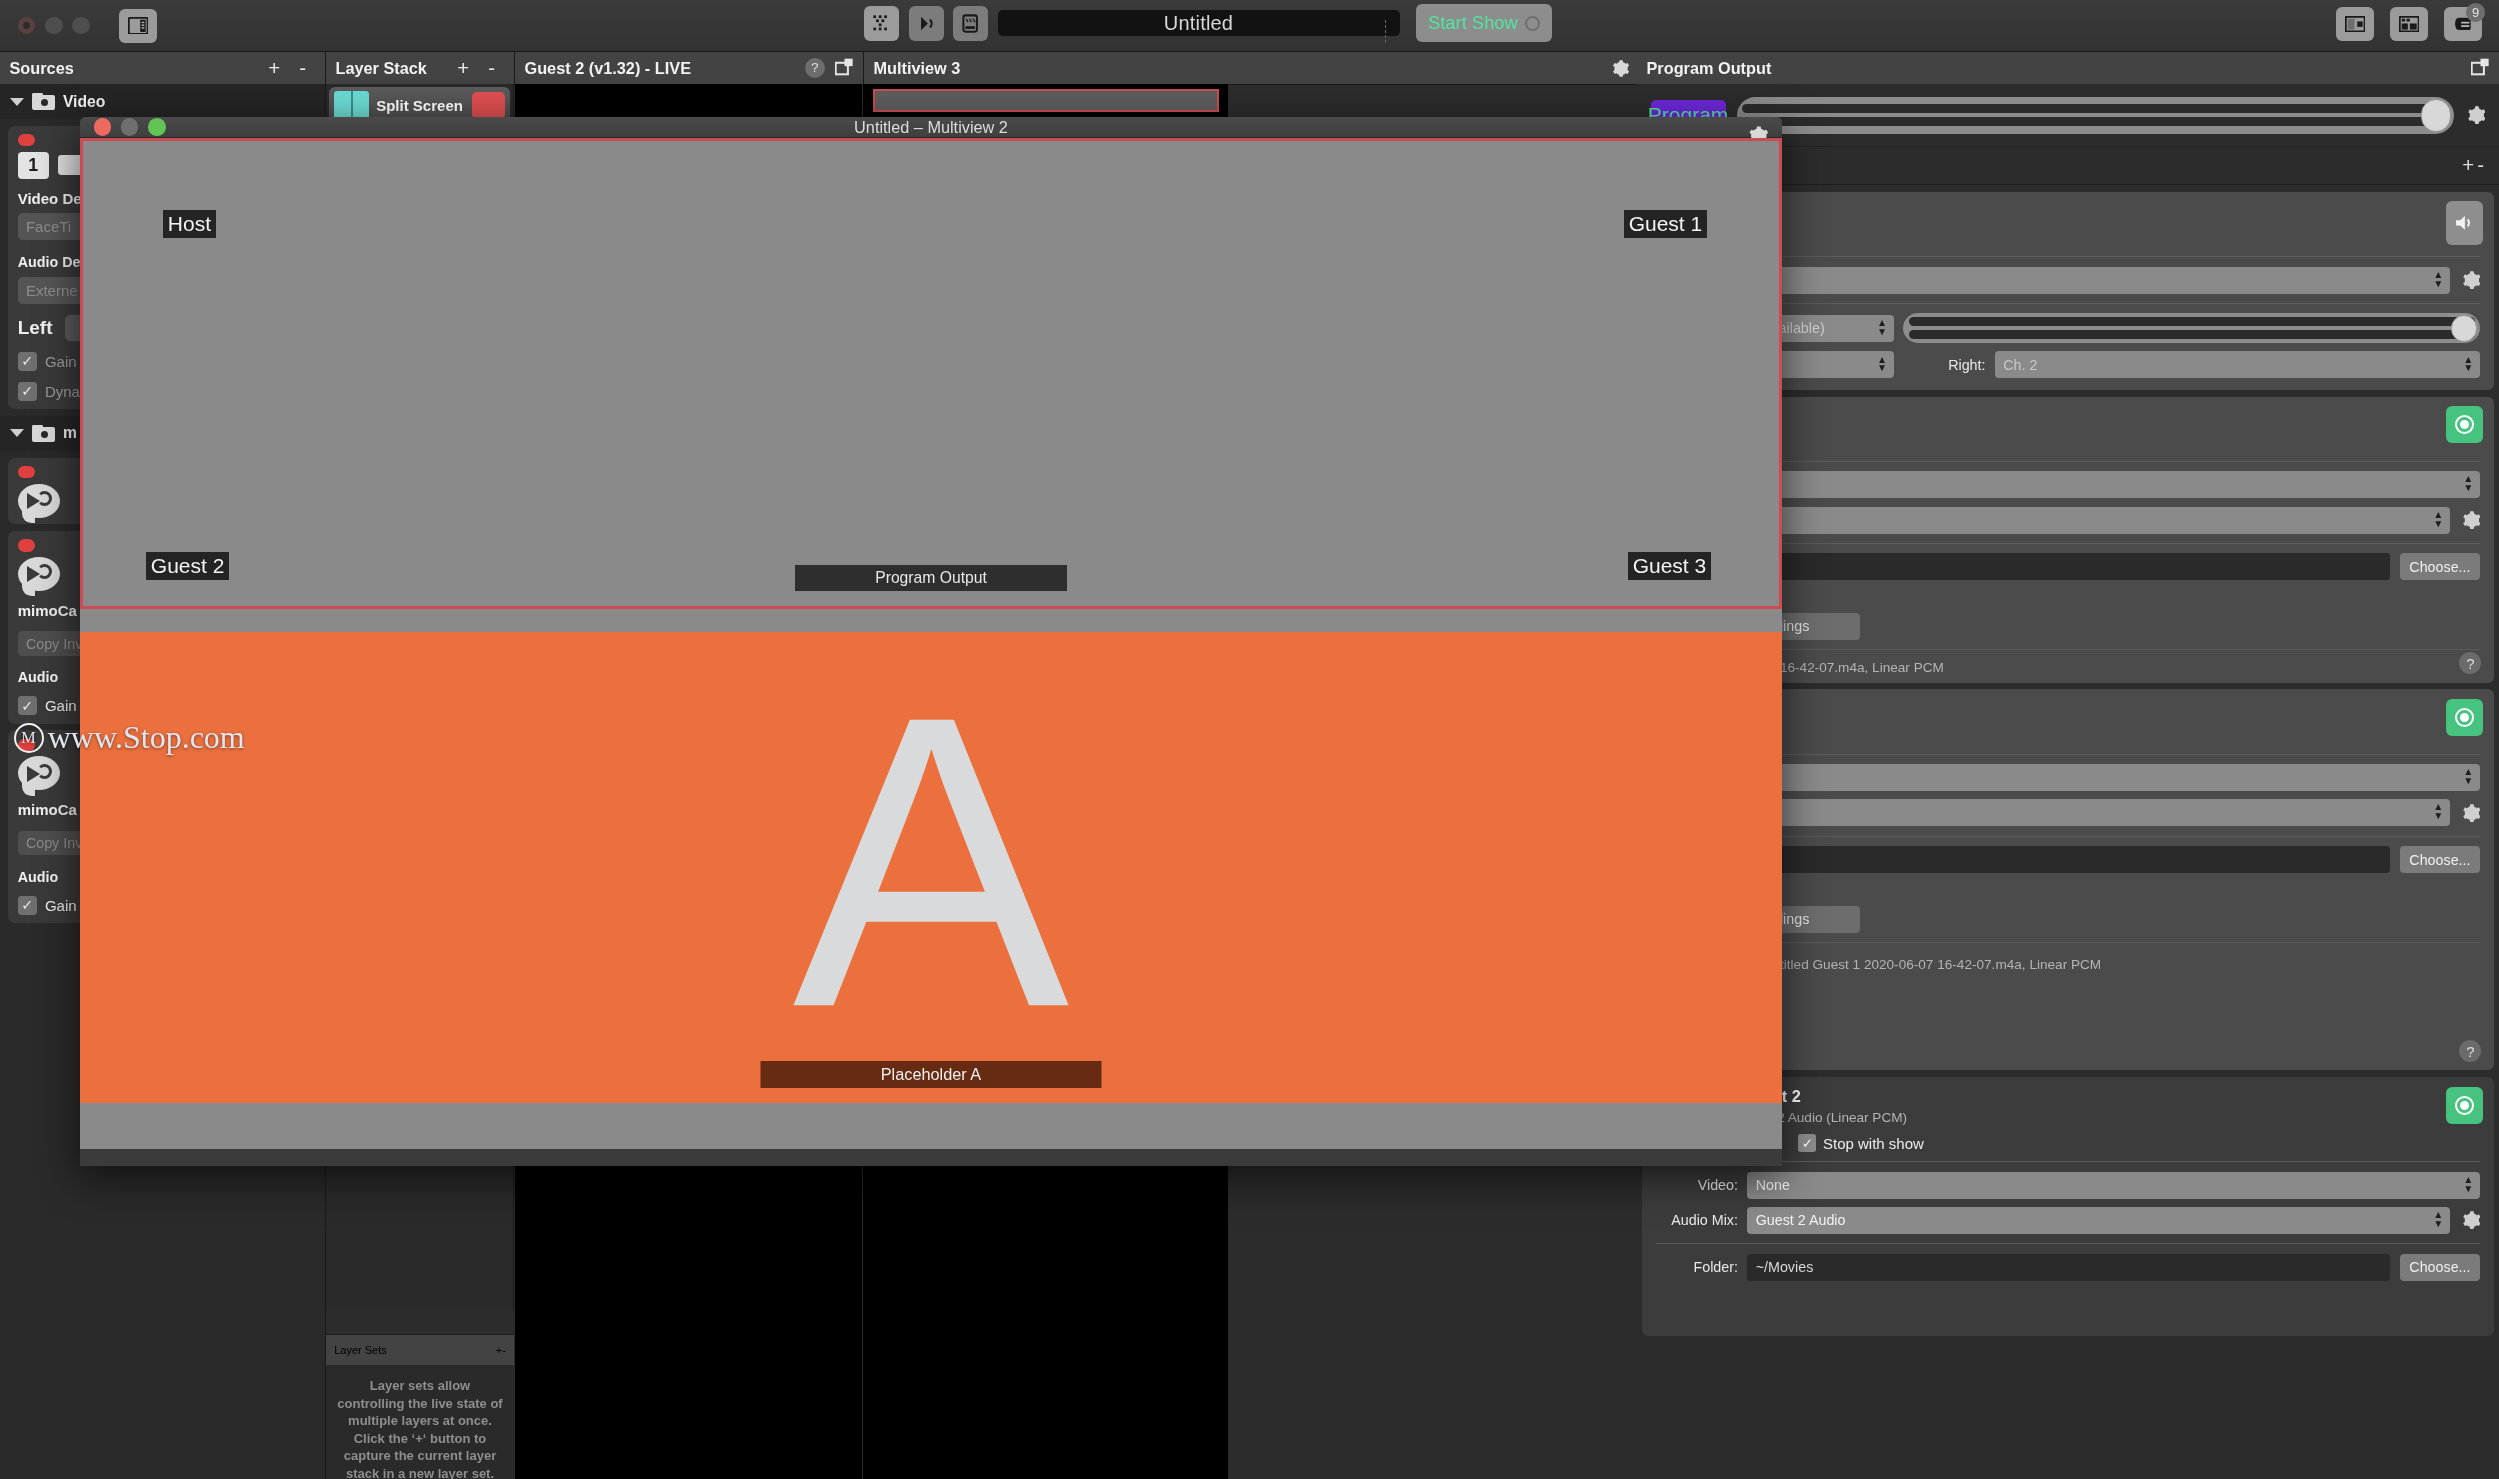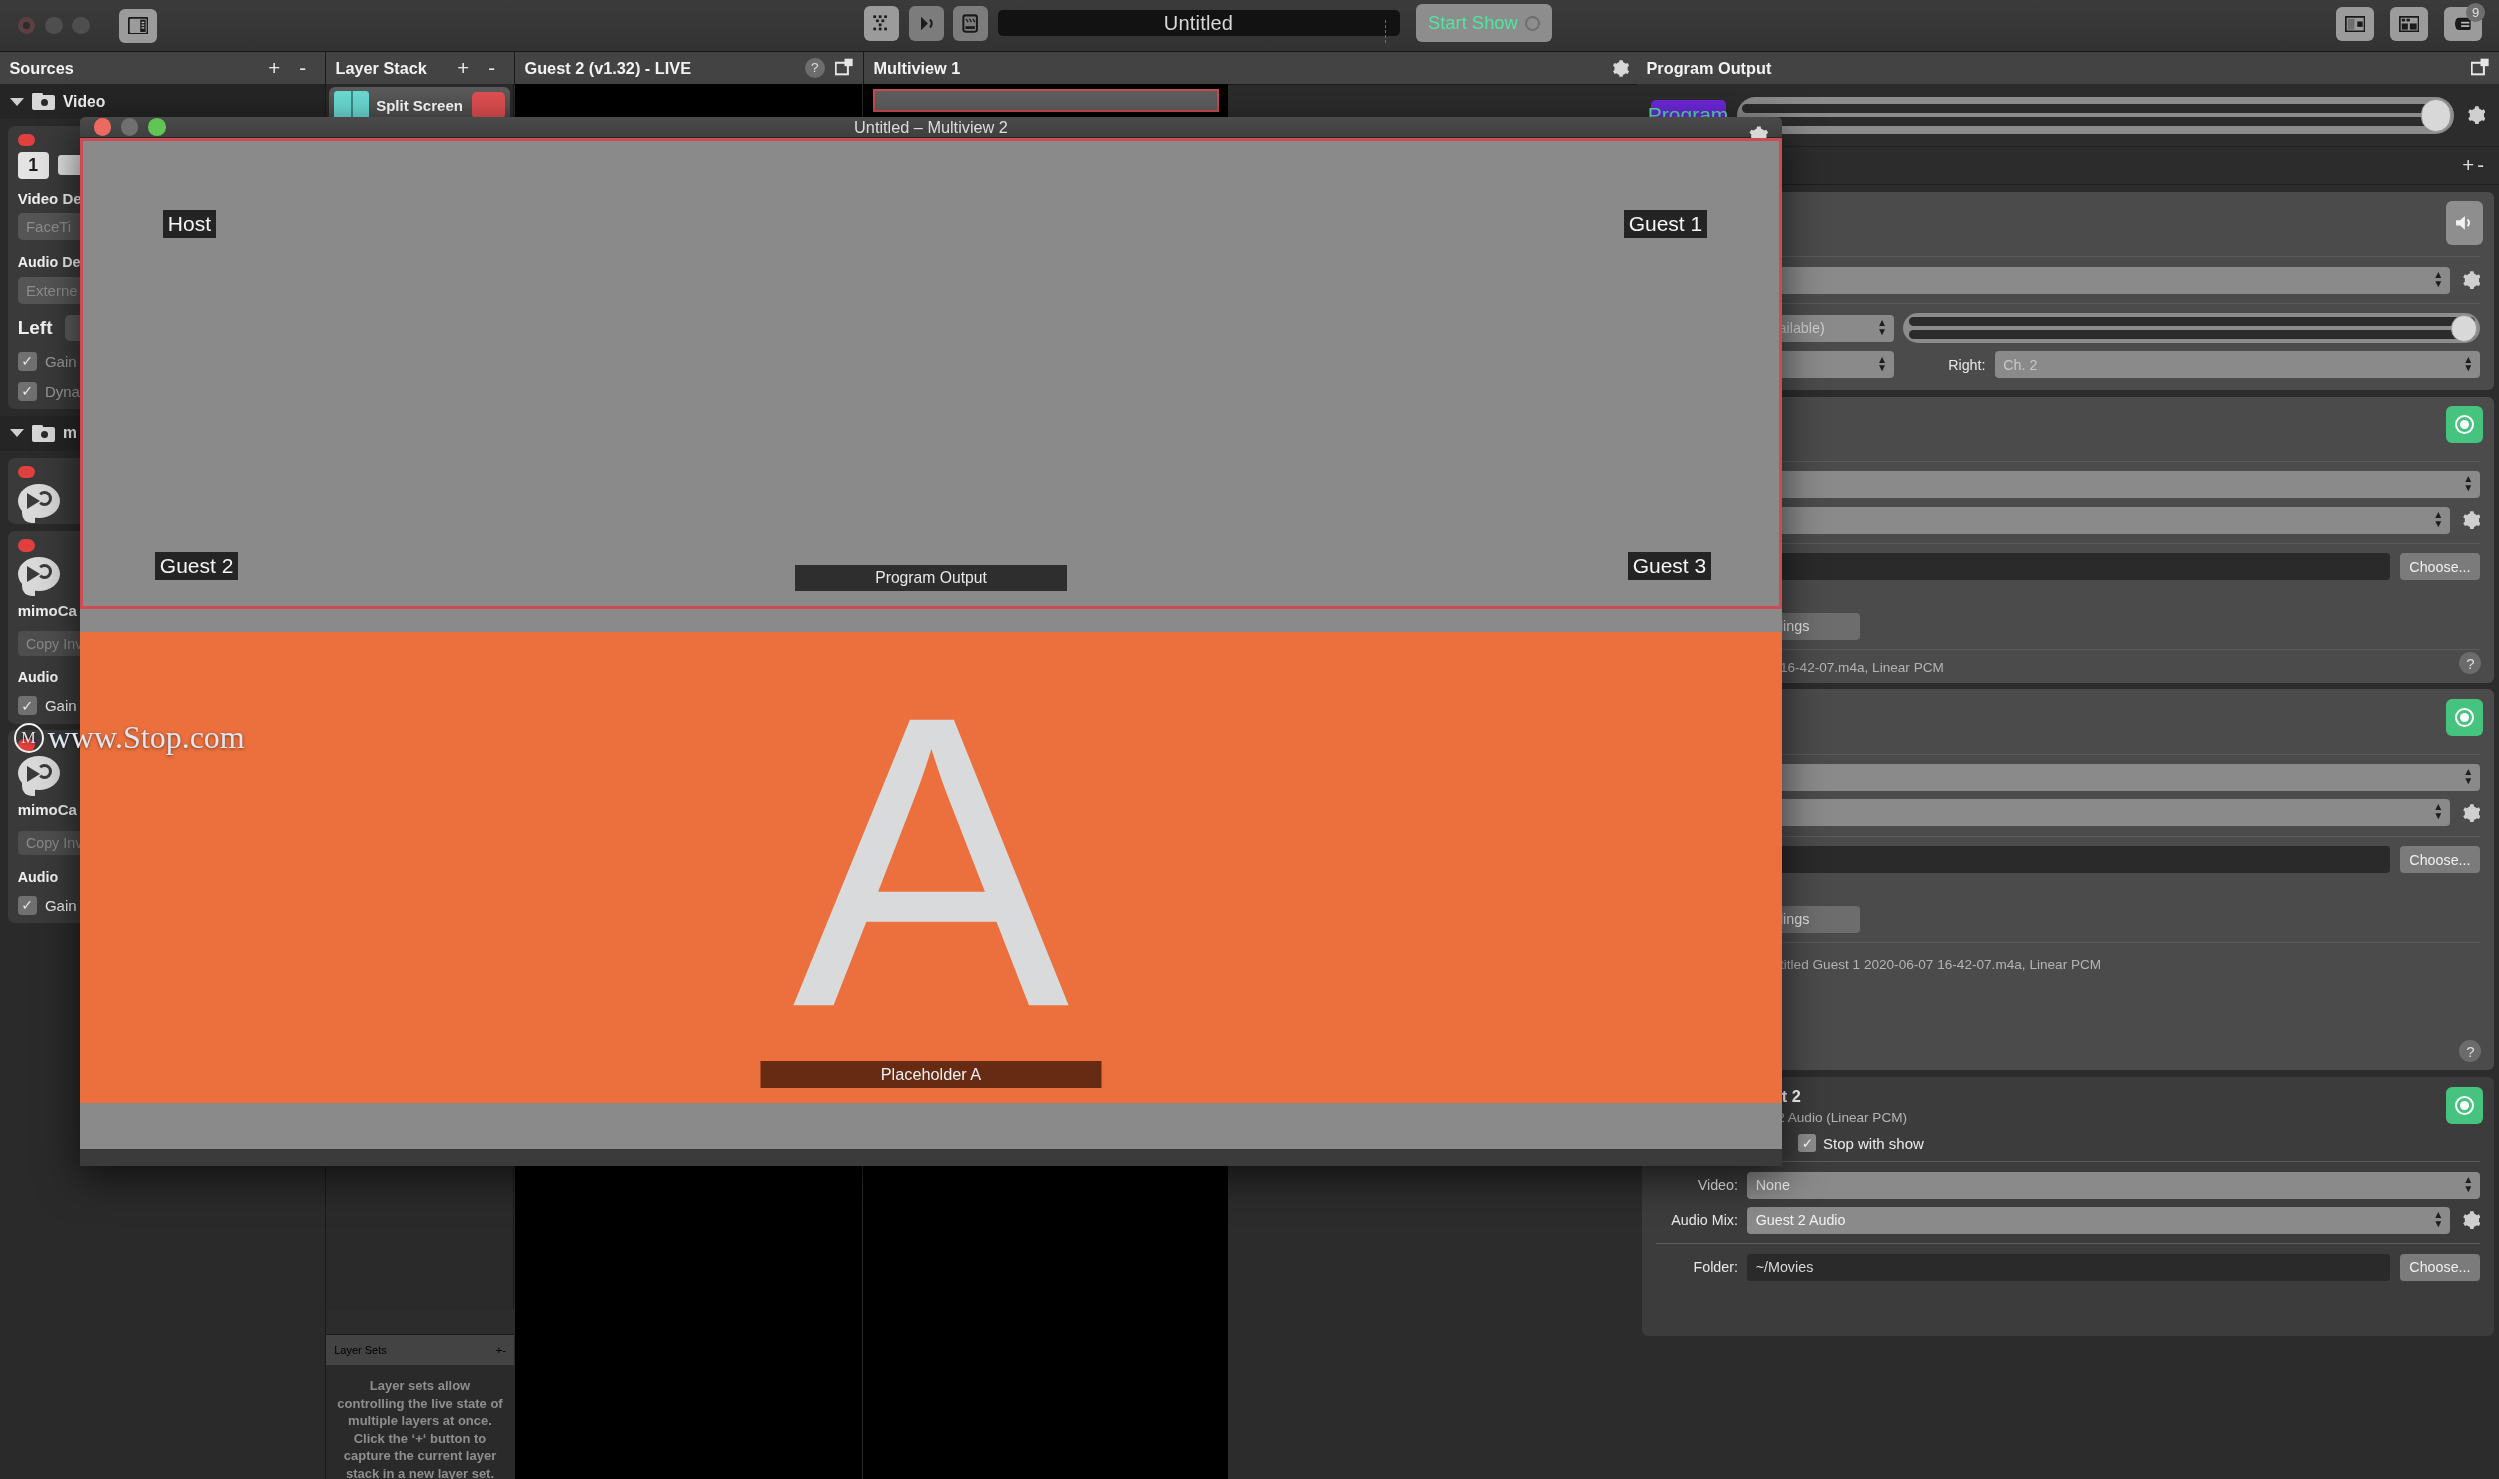--- a/index.html
+++ b/index.html
@@ -345,21 +345,21 @@
   .cell-cap.a { background: rgba(70,26,10,.80); }
   .cell-cap.b { background: rgba(8,18,38,.80); }
   .cell-cap.c { background: rgba(6,36,28,.80); }
 
   .tag {
     position:absolute; background:#242424; color:#f4f4f4;
     font-size: 21px; padding: 2px 4.8px; white-space: nowrap;
   }
   .tag.host   { left: 80px; top: 69px; }
   .tag.g1     { right: 72px; top: 69px; }
-  .tag.g2     { left: 72px; bottom: 26px; }
+  .tag.g2     { left: 63px; bottom: 26px; }
   .tag.g3     { right: 68px; bottom: 26px; }
   .progcap {
     position:absolute; left: 50%; transform: translateX(-50%);
     bottom: 15px; width: 272px; height: 26px; background:#2e2e2e;
     color:#e8e8e8; font-size: 15.7px; display:flex; align-items:center;
     justify-content:center;
   }
 
   
   .watermark {
@@ -489,21 +489,21 @@
       </span>
       <span>
         <svg width="19" height="17.7" viewBox="0 0 28 26">
             <rect x="1" y="7" width="18" height="17" fill="none" stroke="#e6e6e6" stroke-width="3"></rect>
             <rect x="14" y="1" width="12" height="11" fill="#e6e6e6"></rect>
           </svg>
       </span>
     </div>
 
     <div class="phdr" style="left:864px; width:774px;">
-      <span class="ptitle">Multiview 1</span>
+      <span class="ptitle">Multiview 3</span>
       <span class="spacer"></span>
       <span class="gear">
         <svg width="19" height="19" viewBox="0 0 24 24">
             <path fill="#d8d8d8" d="M12 8a4 4 0 100 8 4 4 0 000-8zm10.4 4c0-.7-.1-1.3-.2-1.9l2-1.6-2-3.4-2.4 1a8 8 0 00-3.3-1.9L16 1.6H12l-.5 2.6A8 8 0 008.2 6.1l-2.4-1-2 3.4 2 1.6c-.1.6-.2 1.2-.2 1.9s.1 1.3.2 1.9l-2 1.6 2 3.4 2.4-1a8 8 0 003.3 1.9l.5 2.6h4l.5-2.6a8 8 0 003.3-1.9l2.4 1 2-3.4-2-1.6c.1-.6.2-1.2.2-1.9z"></path>
           </svg>
       </span>
     </div>
 
     <div class="phdr" style="left:1637px; width:862px; border-right:none;">
       <span class="ptitle">Program Output</span>

